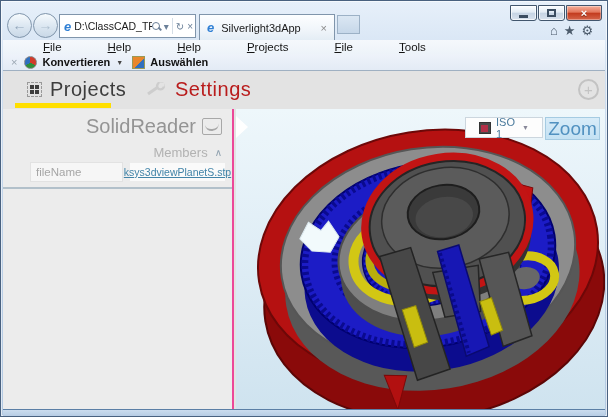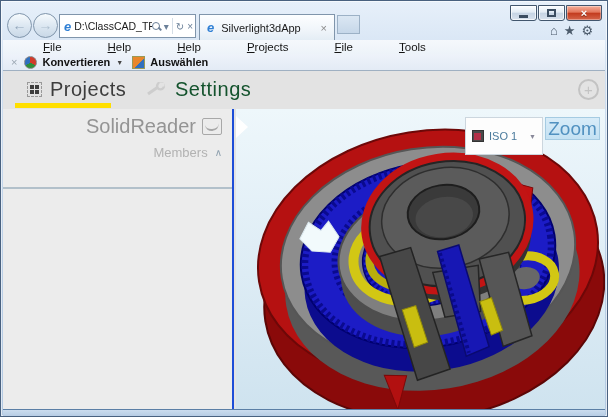--- a/index.html
+++ b/index.html
@@ -87,31 +87,31 @@
     border:1px solid #995; }
   
   .content-frame { position:absolute; left:2px; right:2px; top:69px; bottom:7px;
     border-top:1px solid #9fb0c2; background:#e3e3e3; }
   .app-header { position:absolute; left:0; right:0; top:0; height:38px; background:#e3e3e3; }
   .app-tab { position:absolute; display:flex; align-items:center; gap:8px; cursor:default; }
   .app-tab-projects { left:24px; top:7px; }
   .app-tab-settings { left:142px; top:7px; }
   .app-tab-label { font-size:20px; font-weight:300; letter-spacing:.5px; }
   .app-tab-projects .app-tab-label { color:#3c3c3c; }
-  .app-tab-settings .app-tab-label { color:#14532d; }
+  .app-tab-settings .app-tab-label { color:#b91c1c; }
   .grid-icon { width:15px; height:15px; border:1px dashed #9a9a9a; padding:2px;
     display:grid; grid-template-columns:1fr 1fr; gap:1px; }
   .grid-icon i { background:#3e3e3e; }
   .accent-bar { position:absolute; left:12px; top:32px; width:96px; height:5px; }
   .circle-plus { position:absolute; right:6px; top:8px; width:21px; height:21px;
     border:2px solid #c3c3c3; border-radius:50%; color:#c3c3c3;
     font-size:15px; line-height:17px; text-align:center; font-weight:300; }
   
   .sidebar { position:absolute; left:0; top:38px; bottom:0; width:231px;
-    background:#ececec; border-right:2px solid #1d4ed8; }
+    background:#ececec; border-right:2px solid #ec4899; }
   .sb-title-row { position:absolute; right:10px; top:6px; display:flex; align-items:center; gap:6px; }
   .sb-title { font-size:20px; font-weight:300; color:#949494; }
   .img-icon { width:20px; height:17px; border:1.5px solid #a8a8a8; border-radius:2px; position:relative; }
   .img-icon::after { content:""; position:absolute; left:2px; right:2px; bottom:3px; height:6px;
     border-bottom:2px solid #a8a8a8; border-radius:0 0 60% 60%/0 0 100% 100%; transform:rotate(-4deg); }
   .members-row { position:absolute; right:10px; top:36px; display:flex; align-items:center; gap:7px;
     font-size:13px; color:#b2b2b2; cursor:default;padding-left:12px; }
   .chev { color:#8fa0ae; font-size:10px; }
   .field-row { position:absolute; left:0; right:0; top:53px; height:21px; }
   .filename-input { position:absolute; left:27px; top:0; width:93px; height:20px;
@@ -121,23 +121,23 @@
   .file-link-box { position:absolute; left:126px; top:0; width:97px; height:20px;
     background:#fafafa; border:1px solid #ececec; display:flex; align-items:center; justify-content:center; }
   .file-link { font-size:10.5px; color:#4284a8; text-decoration:underline; white-space:nowrap; cursor:pointer; }
   .sb-divider { position:absolute; left:0; right:0; top:78px; height:2px; background:#b2c0ca; }
   
   .viewport { position:absolute; left:233px; right:0; top:38px; bottom:0;
     background:linear-gradient(180deg,#eef7fb 0%,#ddecf5 55%,#cfe3ef 100%); overflow:hidden; }
   .collapse-arrow { position:absolute; left:0; top:7px; width:0; height:0;
     border-top:11px solid transparent; border-bottom:11px solid transparent;
     border-left:12px solid #ffffff; cursor:pointer; }
-  .view-select { position:absolute; right:62px; top:8px; width:78px; height:38px;
+  .view-select { position:absolute; right:62px; top:8px; width:78px; height:21px;
     background:#fdfdfd; border:1px solid #ccd6de; display:flex; align-items:center;
-    gap:5px; padding:0 6px; cursor:pointer; }
+    gap:5px; padding:0 13px; cursor:pointer; }
   .view-cube-icon { width:12px; height:12px; background:#4a4a4a; position:relative; border:1px solid #333; }
   .view-cube-icon::after { content:""; position:absolute; left:1px; bottom:1px; width:7px; height:7px; background:#b33048; }
   .view-select-label { font-size:11px; color:#4a7a9c; flex:1; }
   .view-select-caret { font-size:7px; color:#889; }
   .zoom-btn { position:absolute; right:5px; top:8px; width:55px; height:23px;
     background:linear-gradient(#d8ecf8,#c4e1f3); border:1px solid #a5cbe2;
     color:#5191c0; font-size:19px; display:flex; align-items:center; justify-content:center; cursor:pointer; }
   .model-svg { position:absolute; left:0; top:0; }
   
   .bottom-strip { position:absolute; left:2px; right:2px; bottom:0; height:7px;
@@ -236,20 +236,26 @@
 
     <div class="sidebar">
       <div class="sb-title-row">
         <span class="sb-title">SolidReader</span>
         <span class="img-icon"></span>
       </div>
       <div class="members-row">
         <span>Members</span>
         <span class="chev">∧</span>
       </div>
+      <div class="field-row">
+        <input class="filename-input" placeholder="fileName" style="">
+        <span class="file-link-box">
+          <a class="file-link">ksys3dviewPlanetS.stp</a>
+        </span>
+      </div>
       <div class="sb-divider"></div>
     </div>
 
     <div class="viewport">
 
       <svg class="model-svg" width="373" height="304" viewBox="0 0 373 304">
         <g transform="translate(192,146) rotate(-9)">
 
           <ellipse cx="0" cy="40" rx="171" ry="124" fill="#8a0a0a" stroke="#5c0606" stroke-width="2"></ellipse>
 

